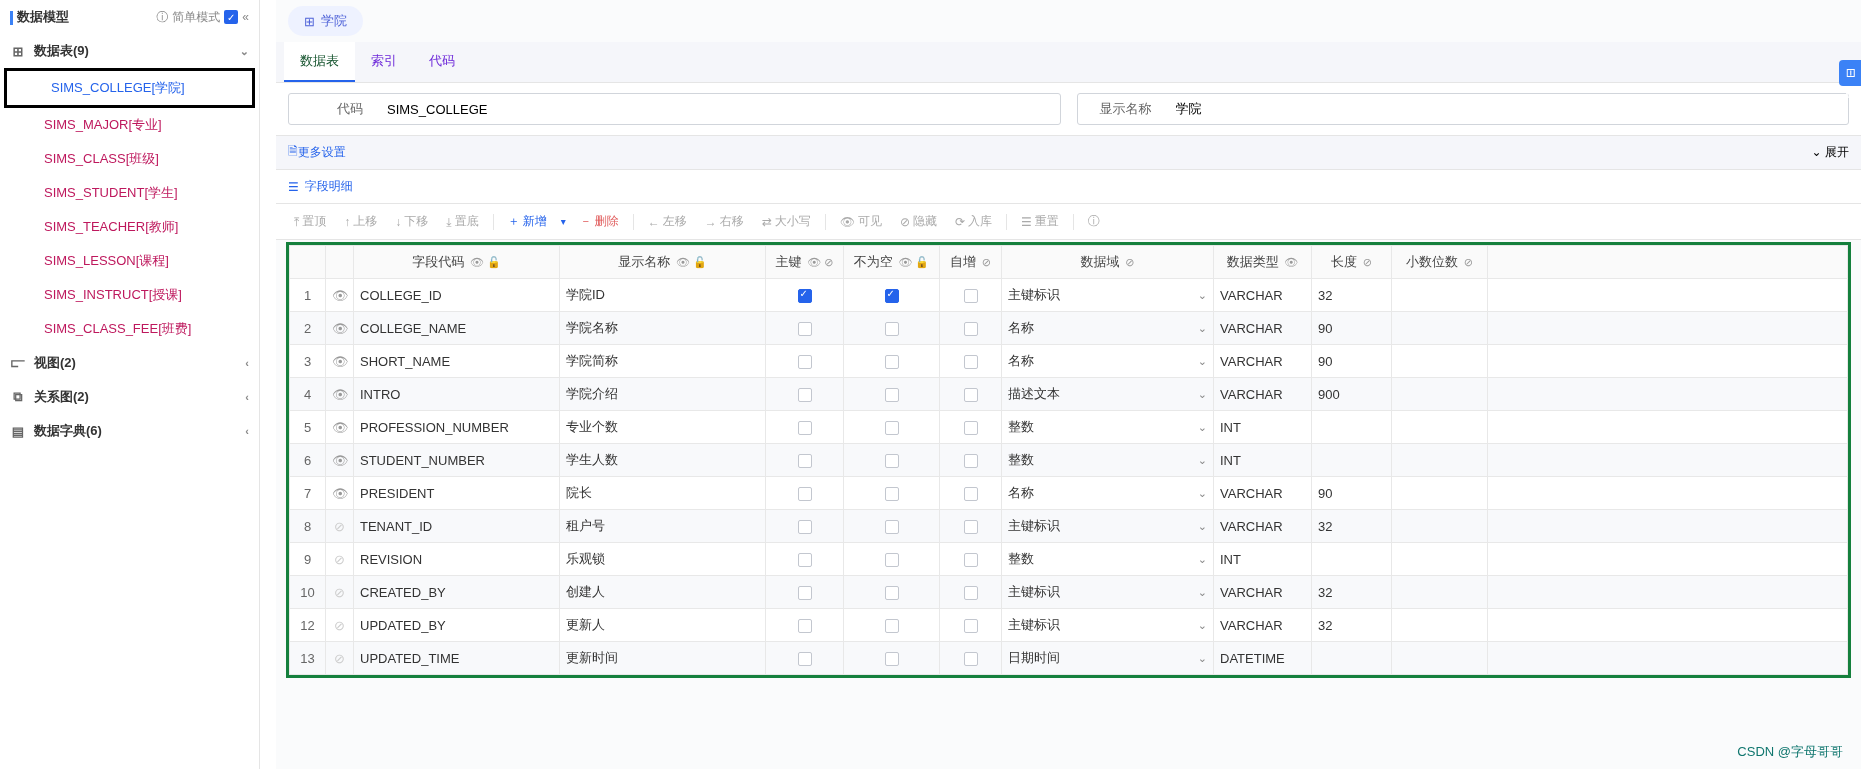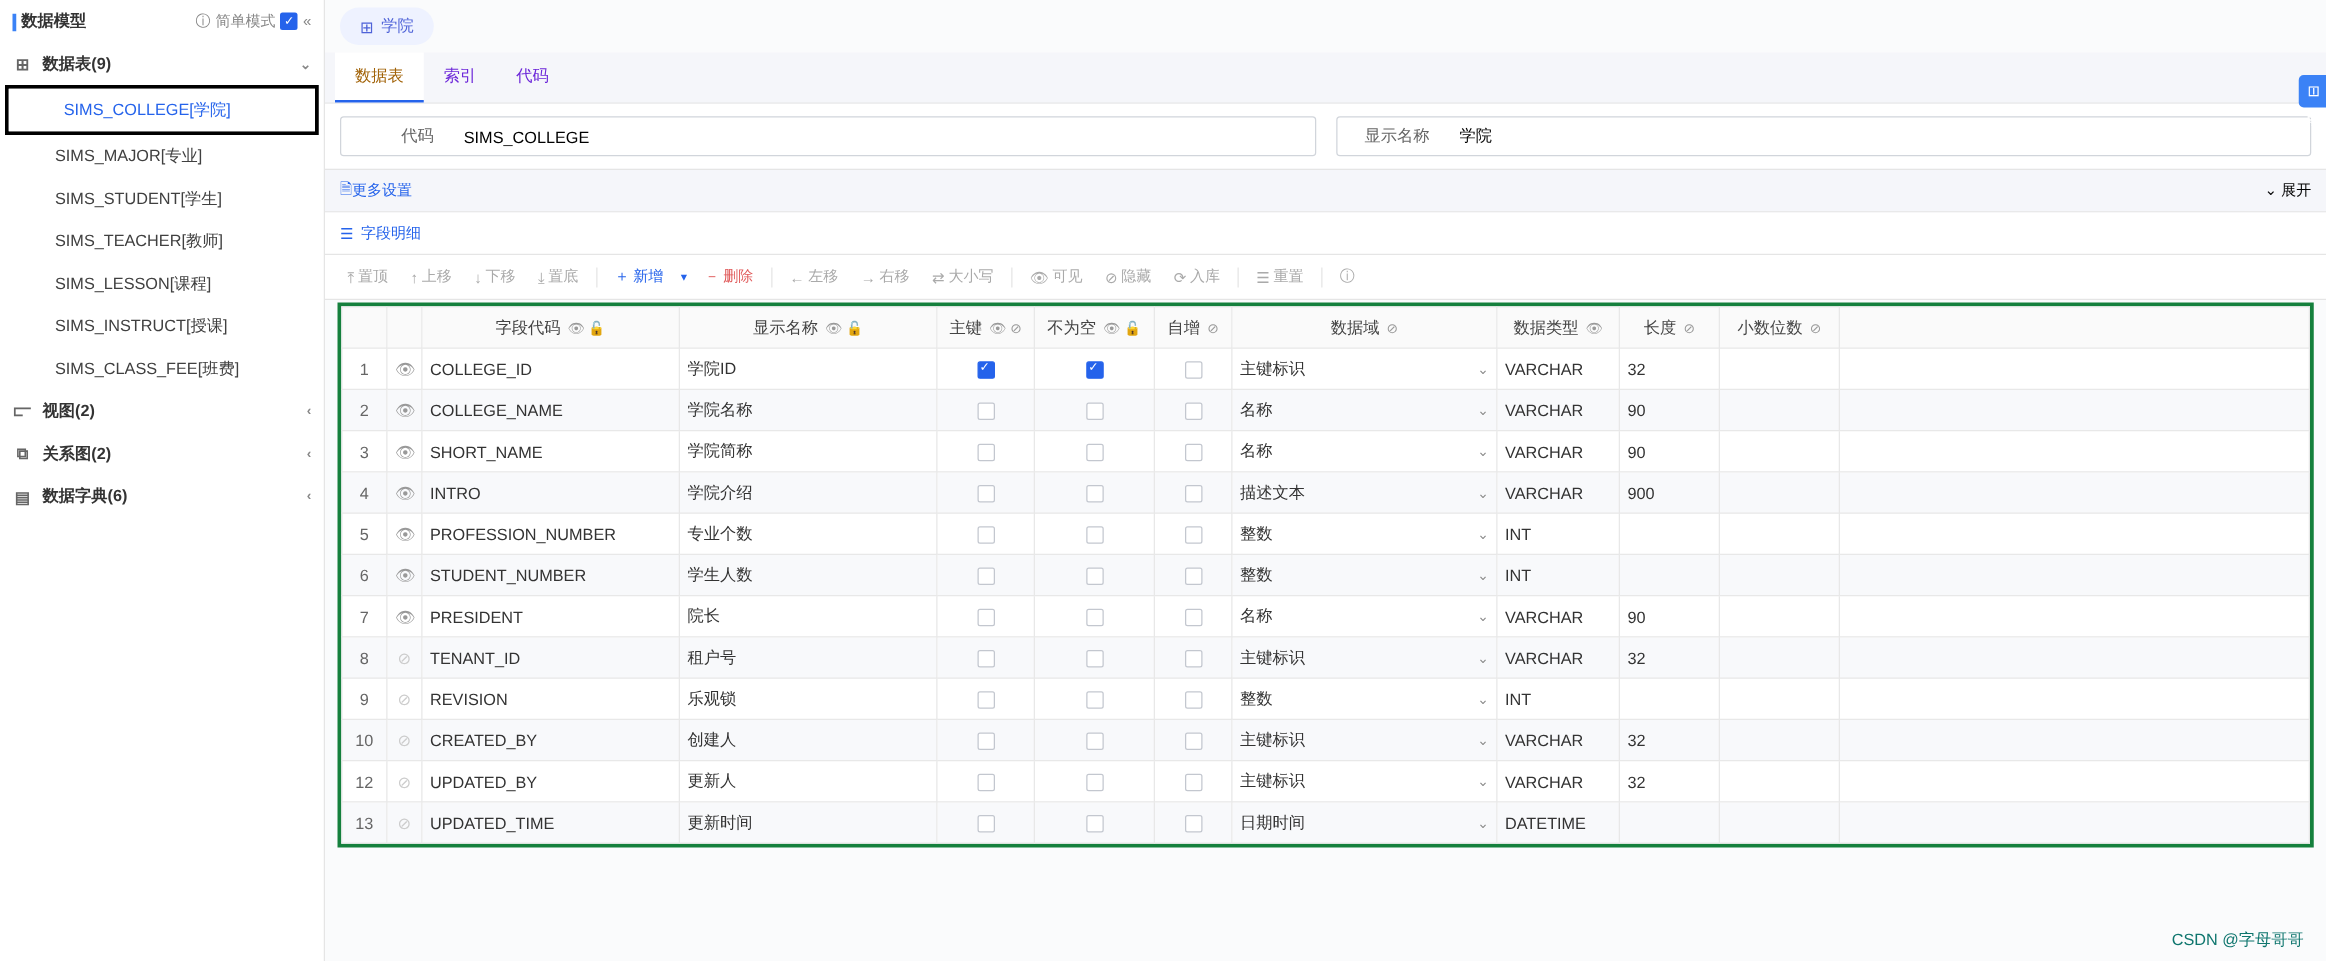--- a/index.html
+++ b/index.html
@@ -1,37 +1,37 @@
 <!DOCTYPE html>
 <html><head>
 <meta charset="utf-8">
 <style>
 * { box-sizing: border-box; margin: 0; padding: 0; }
 body { font-family: "Microsoft YaHei", Arial, sans-serif; font-size: 13px; color: #333; background: #fff; }
-.container { display: flex; width: 1861px; height: 769px; }
+.container { display: flex; width: 1861px; height: 769px; gap: 16px; }
 .sidebar { width: 260px; border-right: 1px solid #e5e5e5; display: flex; flex-direction: column; }
 .sb-head { display: flex; align-items: center; padding: 8px 10px; gap: 6px; }
 .sb-head-title { font-weight: 600; color: #333; }
 .sb-head-title::before { content: ""; display: inline-block; width: 3px; height: 14px; background: #3b82f6; margin-right: 4px; vertical-align: middle; }
 .sb-head-right { margin-left: auto; display: flex; align-items: center; gap: 4px; color: #888; font-size: 12px; }
 .sb-check { width: 14px; height: 14px; background: #2563eb; border-radius: 2px; display: inline-flex; align-items: center; justify-content: center; color: #fff; font-size: 10px; }
 .sb-collapse { color: #888; cursor: pointer; }
 .sb-group { padding: 8px 10px; display: flex; align-items: center; gap: 8px; color: #333; font-weight: 600; cursor: pointer; }
 .sb-group .chev { margin-left: auto; color: #888; font-size: 11px; }
 .sb-icon { width: 16px; text-align: center; color: #666; }
 .sb-items { list-style: none; }
-.sb-item { padding: 8px 20px 8px 44px; color: #404040; cursor: pointer; font-size: 13px; }
+.sb-item { padding: 8px 20px 8px 44px; color: #be185d; cursor: pointer; font-size: 13px; }
 .sb-item.active { color: #2563eb; background: #fff; }
 .sidebar .highlighted { border: 3px solid #000000; margin: 0 4px; }
 .main { flex: 1; display: flex; flex-direction: column; background: #fafbfc; position: relative; }
 .top-pill { margin: 6px 12px; }
 .pill { display: inline-flex; align-items: center; gap: 6px; background: #eef2ff; color: #4f63d8; padding: 6px 16px; border-radius: 16px; font-size: 13px; }
 .tab-bar { display: flex; align-items: center; background: #f5f6fa; padding: 0 8px; border-bottom: 1px solid #e5e5e5; }
 .tab { padding: 10px 16px; color: #6d28d9; cursor: pointer; border-bottom: 2px solid transparent; }
-.tab.active { color: #a16207; border-bottom-color: #2563eb; background: #fff; font-family: Liberation Serif, serif; }
+.tab.active { color: #14532d; border-bottom-color: #2563eb; background: #fff; font-family: Liberation Serif, serif; }
 .form-row { display: flex; gap: 16px; padding: 10px 12px; background: #fff; align-items: center; }
 .form-group { display: flex; align-items: center; flex: 1; border: 1px solid #d1d5db; border-radius: 3px; background: #fff; height: 32px; }
 .form-label { padding: 0 16px; color: #666; font-size: 13px; text-align: right; min-width: 90px; }
 .form-input { flex: 1; border: none; outline: none; padding: 6px 8px; font-size: 13px; background: transparent; }
 .more-bar { display: flex; align-items: center; padding: 6px 12px; background: #f5f6fa; border-top: 1px solid #e5e5e5; border-bottom: 1px solid #e5e5e5; color: #2563eb; font-size: 12px; }
 .more-bar .expand { margin-left: auto; color: #000000; cursor: pointer; }
 .section-label { display: flex; align-items: center; gap: 6px; padding: 8px 12px; background: #fff; color: #2563eb; font-size: 12px; border-bottom: 1px solid #e5e5e5;}
 .toolbar { display: flex; align-items: center; gap: 2px; padding: 6px 10px; background: #fff; border-bottom: 1px solid #e5e5e5; font-size: 12px; color: #888; }
 .tb-btn { display: inline-flex; align-items: center; gap: 3px; padding: 3px 8px; color: #aaa; cursor: pointer; }
 .tb-btn.blue { color: #2563eb; }
@@ -85,20 +85,21 @@
       <span>数据表(9)</span>
       <span class="chev">⌄</span>
     </div>
     <div class="highlighted">
       <ul class="sb-items" id="tables-first">
           <li class="sb-item active">SIMS_COLLEGE[学院]</li>
         </ul>
     </div>
     <ul class="sb-items" id="tables-rest">
         <li class="sb-item">SIMS_MAJOR[专业]</li>
+        <li class="sb-item">SIMS_CLASS[班级]</li>
         <li class="sb-item">SIMS_STUDENT[学生]</li>
         <li class="sb-item">SIMS_TEACHER[教师]</li>
         <li class="sb-item">SIMS_LESSON[课程]</li>
         <li class="sb-item">SIMS_INSTRUCT[授课]</li>
         <li class="sb-item">SIMS_CLASS_FEE[班费]</li>
       </ul>
 
     <div class="sb-group">
       <span class="sb-icon">⫍</span>
       <span>视图(2)</span>

